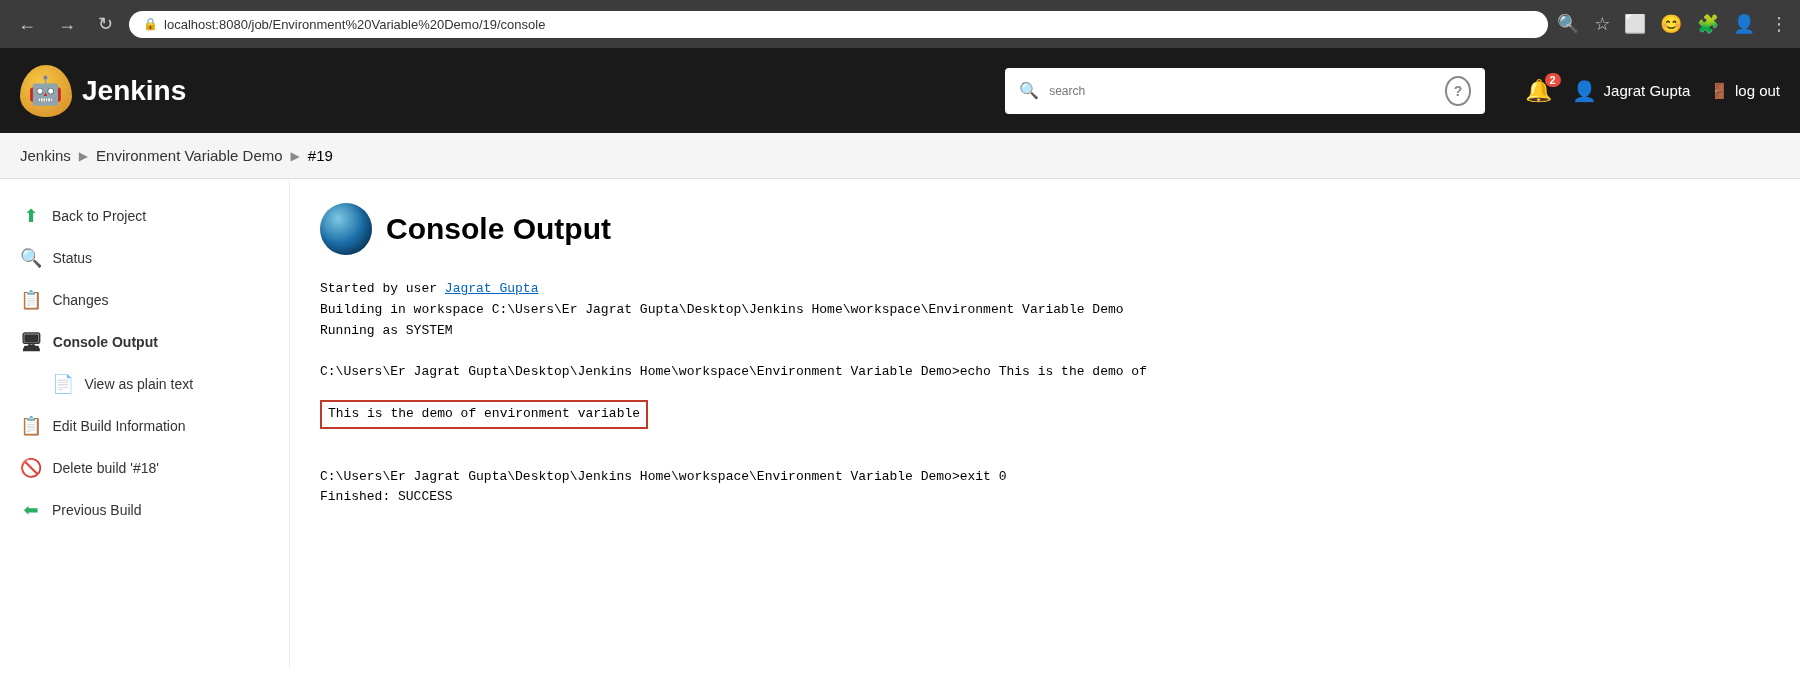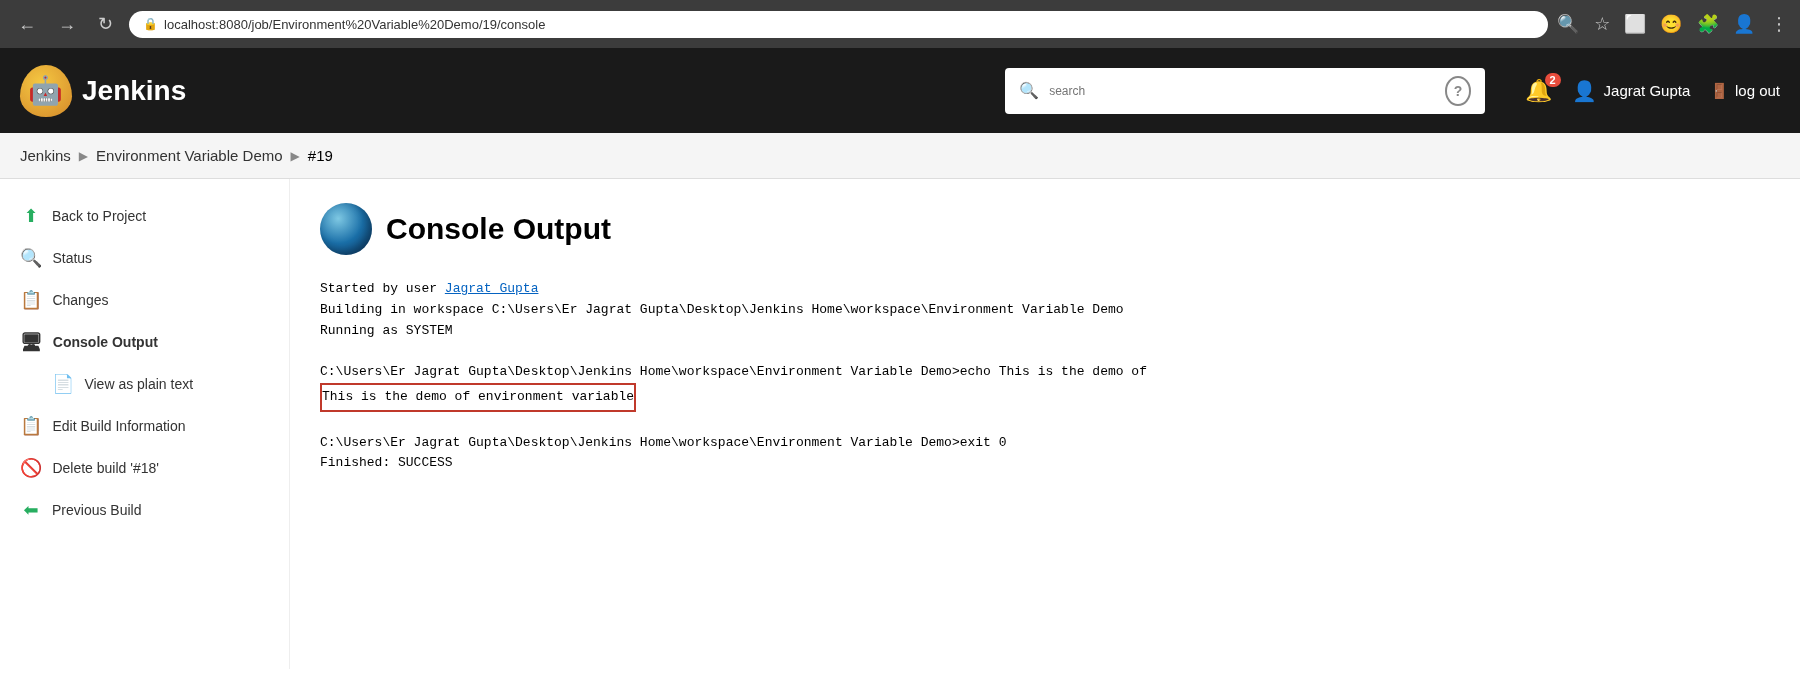--- a/index.html
+++ b/index.html
@@ -219,22 +219,22 @@
     .console-output {
       font-family: 'Courier New', monospace;
       font-size: 13px;
       color: #000;
       line-height: 1.6;
     }
     .console-output a { color: #0563c1; }
     .console-output .highlighted-line {
       display: inline-block;
       border: 2px solid #c0392b;
-      padding: 2px 0;
-      margin: 0 0;
+      padding: 2px 6px;
+      margin: 17px 0;
     }
   </style>
 </head>
 <body>
 
 <div class="browser-chrome">
   <button class="browser-nav-btn">←</button>
   <button class="browser-nav-btn">→</button>
   <button class="browser-nav-btn">↻</button>
   <div class="address-bar">

